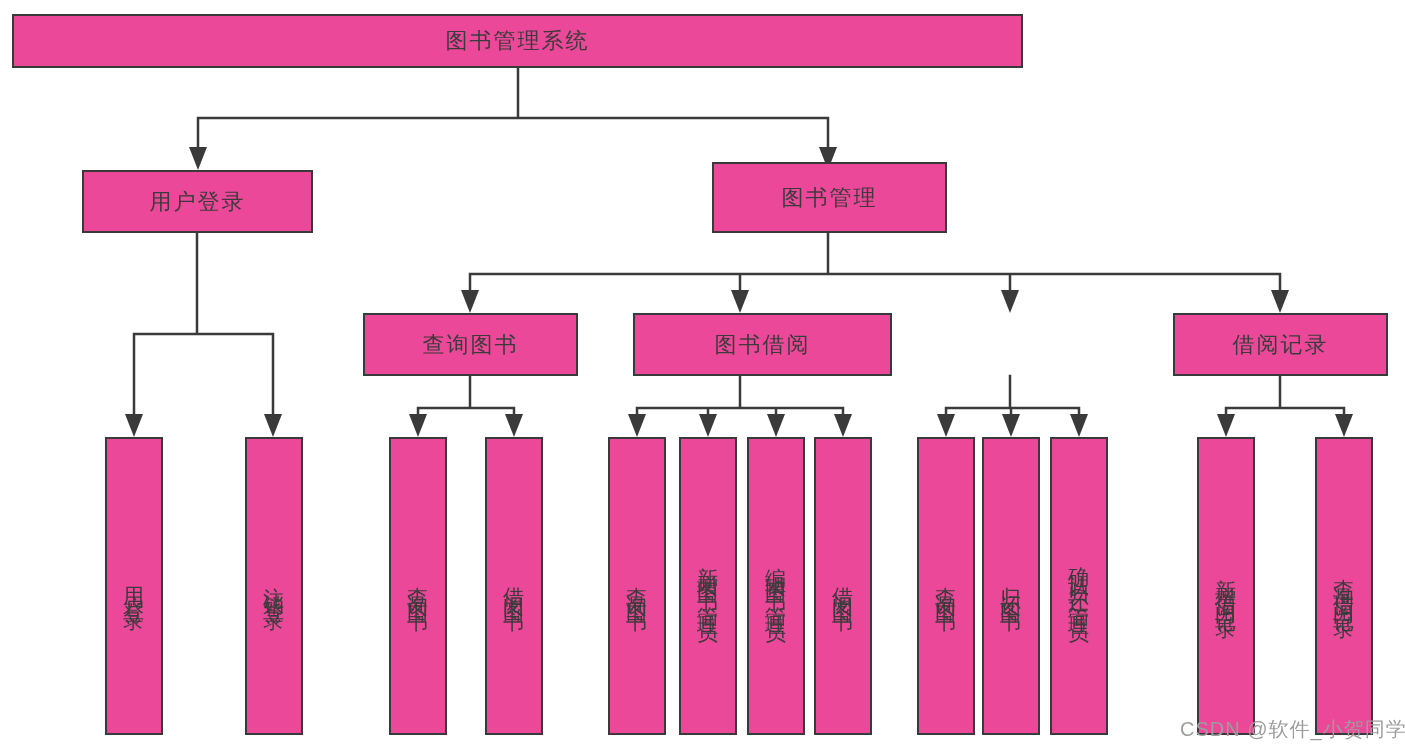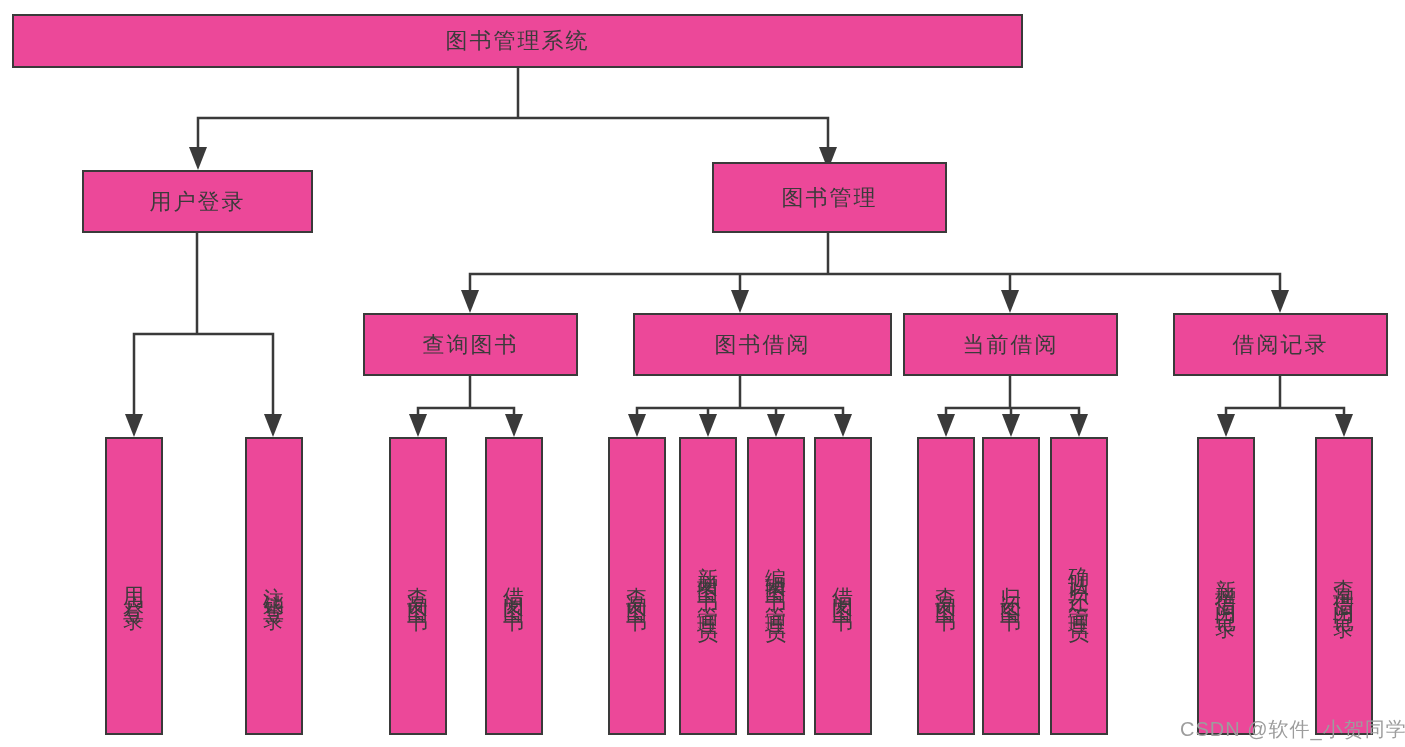--- a/index.html
+++ b/index.html
@@ -105,23 +105,20 @@
   <div class="box h-label" style="left:712px;top:162px;width:235px;height:71px">
     <span>图书管理</span>
   </div>
 
   <div class="box h-label" style="left:363px;top:313px;width:215px;height:63px">
     <span>查询图书</span>
   </div>
   <div class="box h-label" style="left:633px;top:313px;width:259px;height:63px">
     <span>图书借阅</span>
   </div>
-  <div class="box h-label" style="left:903px;top:313px;width:215px;height:63px">
-    <span>当前借阅</span>
-  </div>
   <div class="box h-label" style="left:1173px;top:313px;width:215px;height:63px">
     <span>借阅记录</span>
   </div>
 
   <div class="box leaf" style="left:105px;top:437px;width:58px;height:298px">
     <span>用户登录</span>
   </div>
   <div class="box leaf" style="left:245px;top:437px;width:58px;height:298px">
     <span>注销登录</span>
   </div>

